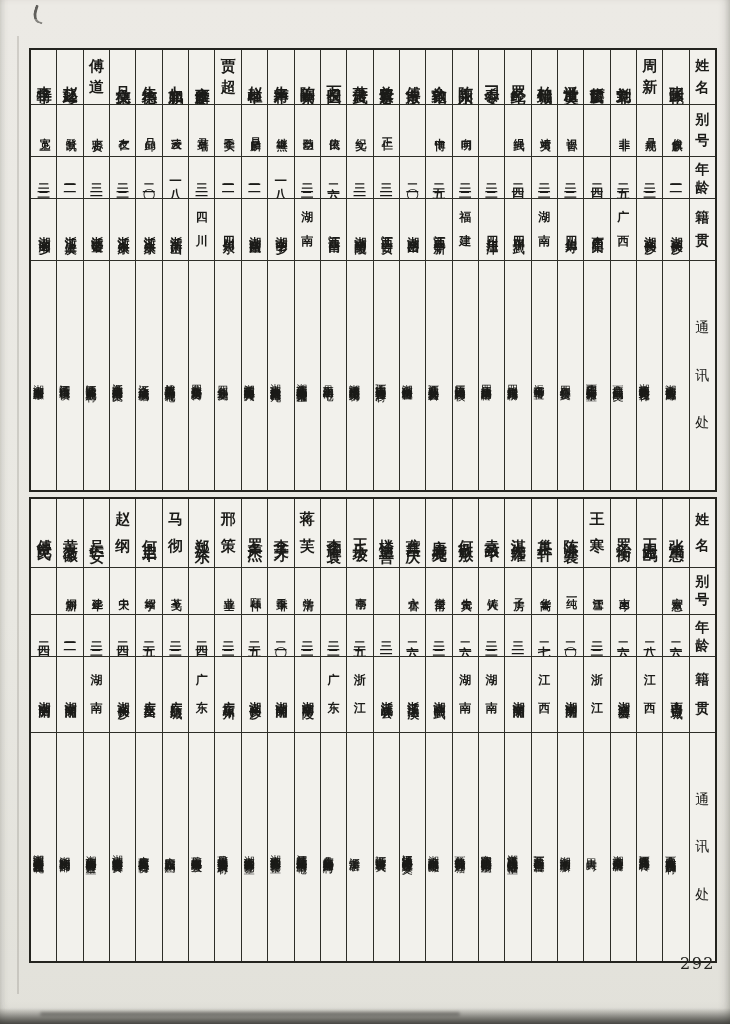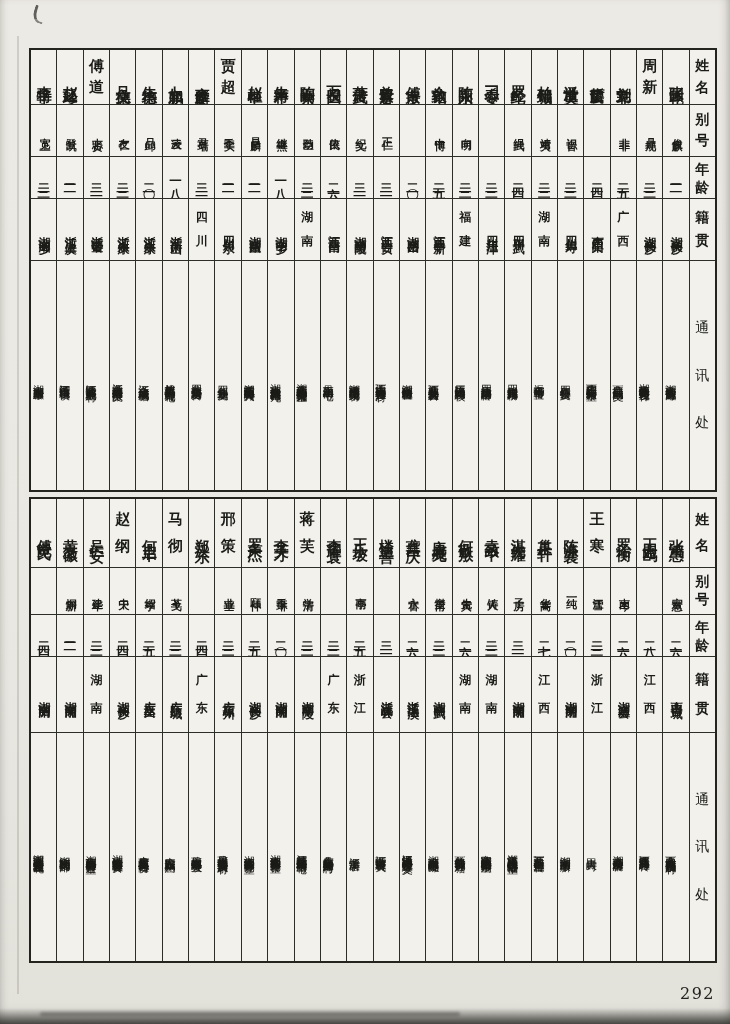--- a/index.html
+++ b/index.html
@@ -71,21 +71,21 @@
   }
   .bottom-smudge{
     position:absolute;left:0;right:0;bottom:0;height:16px;
     background:linear-gradient(to bottom,rgba(20,20,18,0),rgba(28,28,25,.65));
   }
   .bottom-streak{
     position:absolute;left:40px;bottom:8px;width:420px;height:4px;
     background:rgba(40,38,34,.35);filter:blur(1.5px);border-radius:2px;
   }
   .page-number{
-    position:absolute;left:680px;top:984px;
+    position:absolute;left:680px;top:954px;
     font-size:16px;letter-spacing:1.5px;color:#23231f;font-weight:500;
   }
 </style>
 </head>
 <body>
 
 <div class="page">
   <div class="scan-mark"></div>
   <div class="crease"></div>
 

